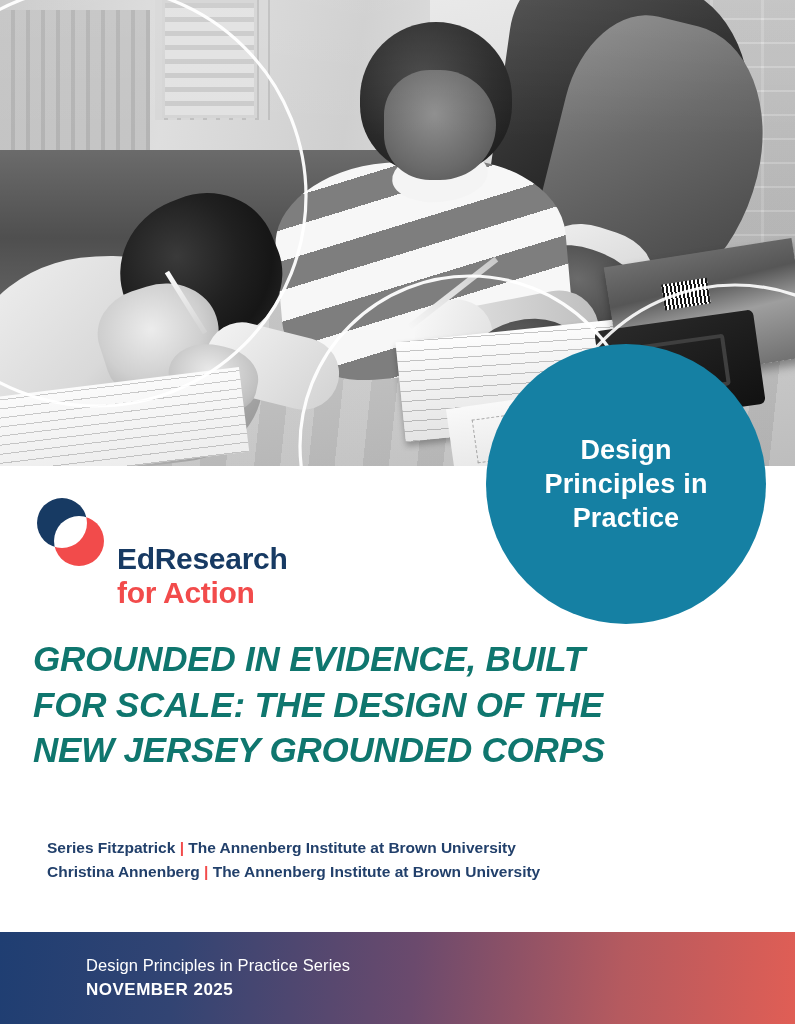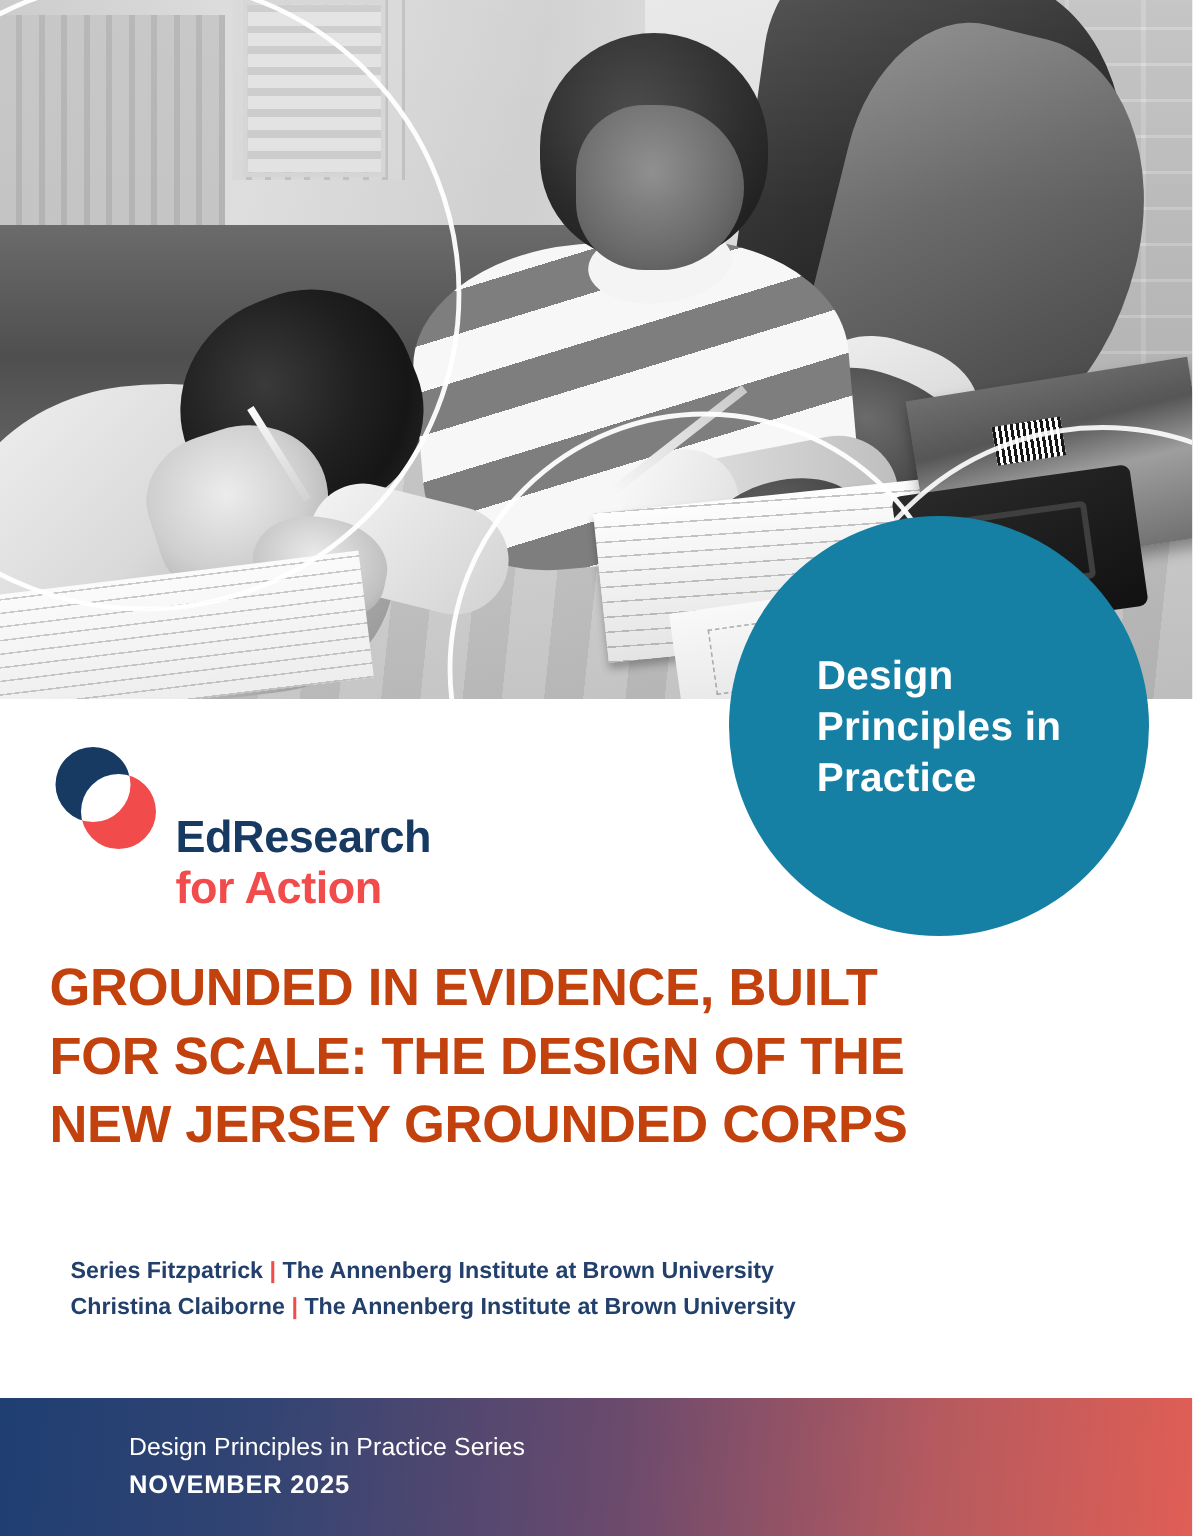--- a/index.html
+++ b/index.html
@@ -235,20 +235,21 @@
   }
 
   
   .deco { position:absolute; inset:0; pointer-events:none; }
 
   
   .badge {
     position:absolute; left:486px; top:344px;
     width:280px; height:280px; border-radius:50%;
     display:flex; align-items:center; justify-content:center;
+    text-align:center;
   }
   .badge-text {
     color:#ffffff;
     font-weight:bold;
     font-size:27px;
     line-height:1.27;
     letter-spacing:.2px;
     padding:0 26px;
     white-space:pre-line;
   }
@@ -361,34 +362,34 @@
       </defs>
       <circle cx="29" cy="27" r="25" fill="#173a63" mask="url(#lens)"></circle>
       <circle cx="46" cy="45" r="25" fill="#f24b4b" mask="url(#lens2)"></circle>
     </svg>
     <div class="logo-words">
       <div class="logo-l1" style="color:#173a63;">EdResearch</div>
       <div class="logo-l2" style="color:#f24b4b;">for Action</div>
     </div>
   </div>
 
-  <h1 class="title" style="color:#c2410c;">
+  <h1 class="title" style="color:#0f766e;font-style:italic;">
     <span>GROUNDED IN EVIDENCE, BUILT</span><br>
     <span>FOR SCALE: THE DESIGN OF THE</span><br>
     <span>NEW JERSEY GROUNDED CORPS</span>
   </h1>
 
   <div class="authors" style="color:#22406b;">
     <div>
       <span>Series Fitzpatrick</span>
       <span class="sep" style="color:#f24b4b;">|</span>
       <span>The Annenberg Institute at Brown University</span>
     </div>
     <div>
-      <span>Christina Claiborne</span>
+      <span>Christina Annenberg</span>
       <span class="sep" style="color:#f24b4b;">|</span>
       <span>The Annenberg Institute at Brown University</span>
     </div>
   </div>
 
   <div class="footer" style="background:linear-gradient(95deg,#1f3e72 0%,#324473 22%,#6b4a6d 52%,#b55a5f 78%,#e05e55 100%);">
 
     <div class="footer-text">
       <div class="footer-series">Design Principles in Practice Series</div>
       <div class="footer-date">NOVEMBER 2025</div>

